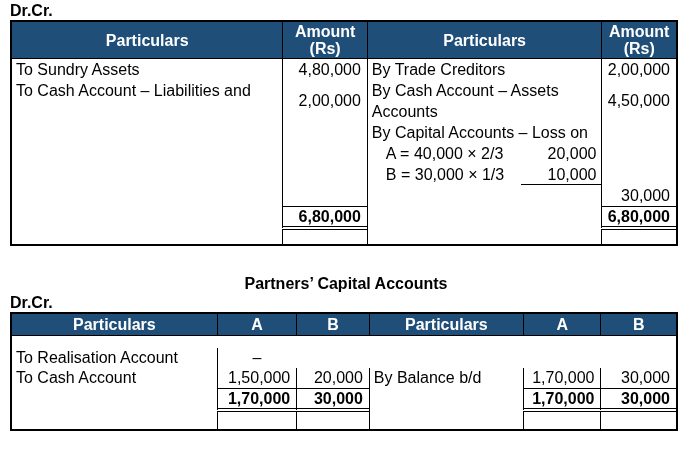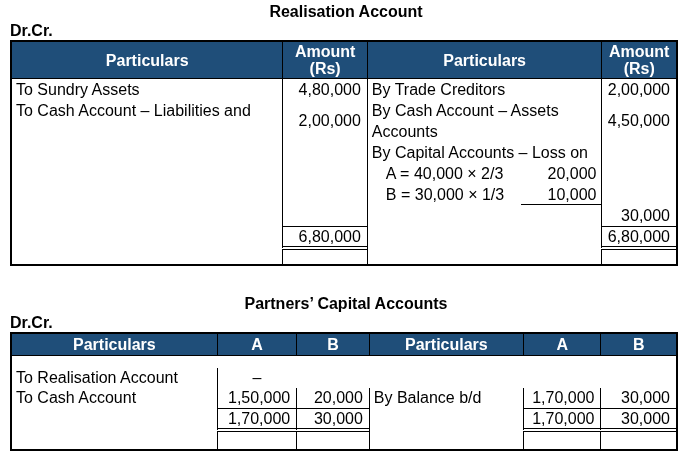--- a/index.html
+++ b/index.html
@@ -75,35 +75,34 @@
   .sub .inner{
     display:inline-block;width:80px;text-align:right;
     padding-right:5px;box-sizing:border-box;
   }
   .sub .inner.ul{border-bottom:1px solid var(--border);}
   
   .trow{height:24px;}
   .trow .total{
     border-top:1px solid var(--border);
     border-bottom:4px double var(--border);
-    font-weight:normal;text-align:right;
+    font-weight:bold;text-align:right;
     padding-right:6px;line-height:18px;padding-top:1px;
   }
   
   .erow1{height:14px;}
   .erow2{height:17px;}
   .sect2{margin-top:28px;}
 </style>
 </head>
 <body>
 
 <div class="page">
 
   <section>
-    <div class="acct-title">Realisation Account</div>
 
     <div class="drcr">
       <span>Dr.</span>
       <span>Cr.</span>
     </div>
 
     <div class="tbl t1">
 
       <div class="row hrow h1row">
         <div class="cell p1">Particulars</div>

